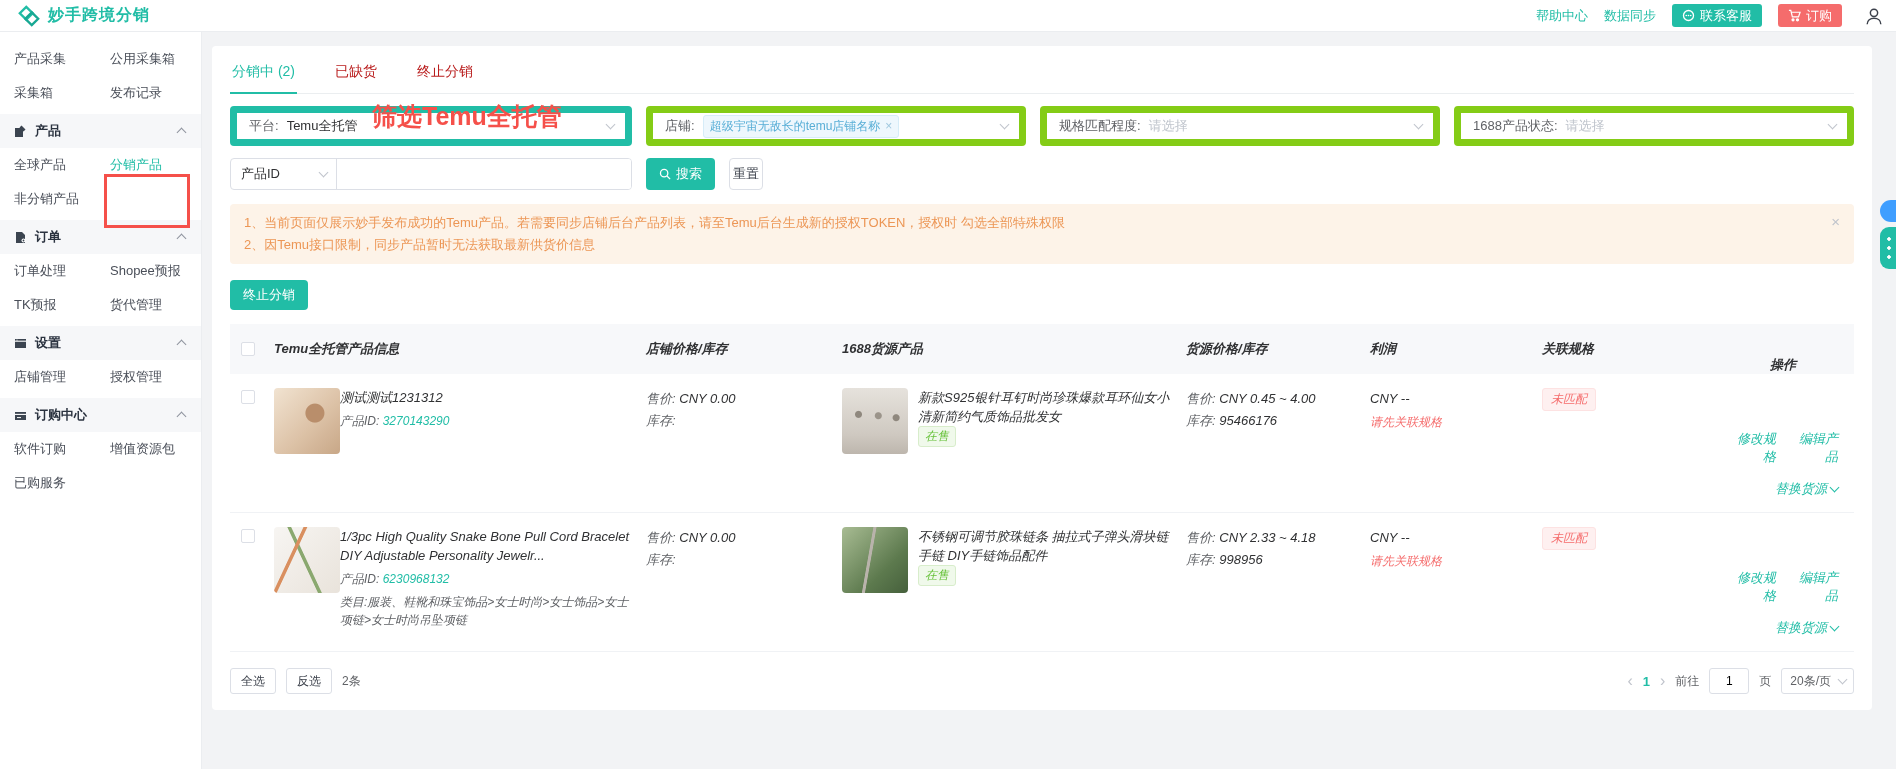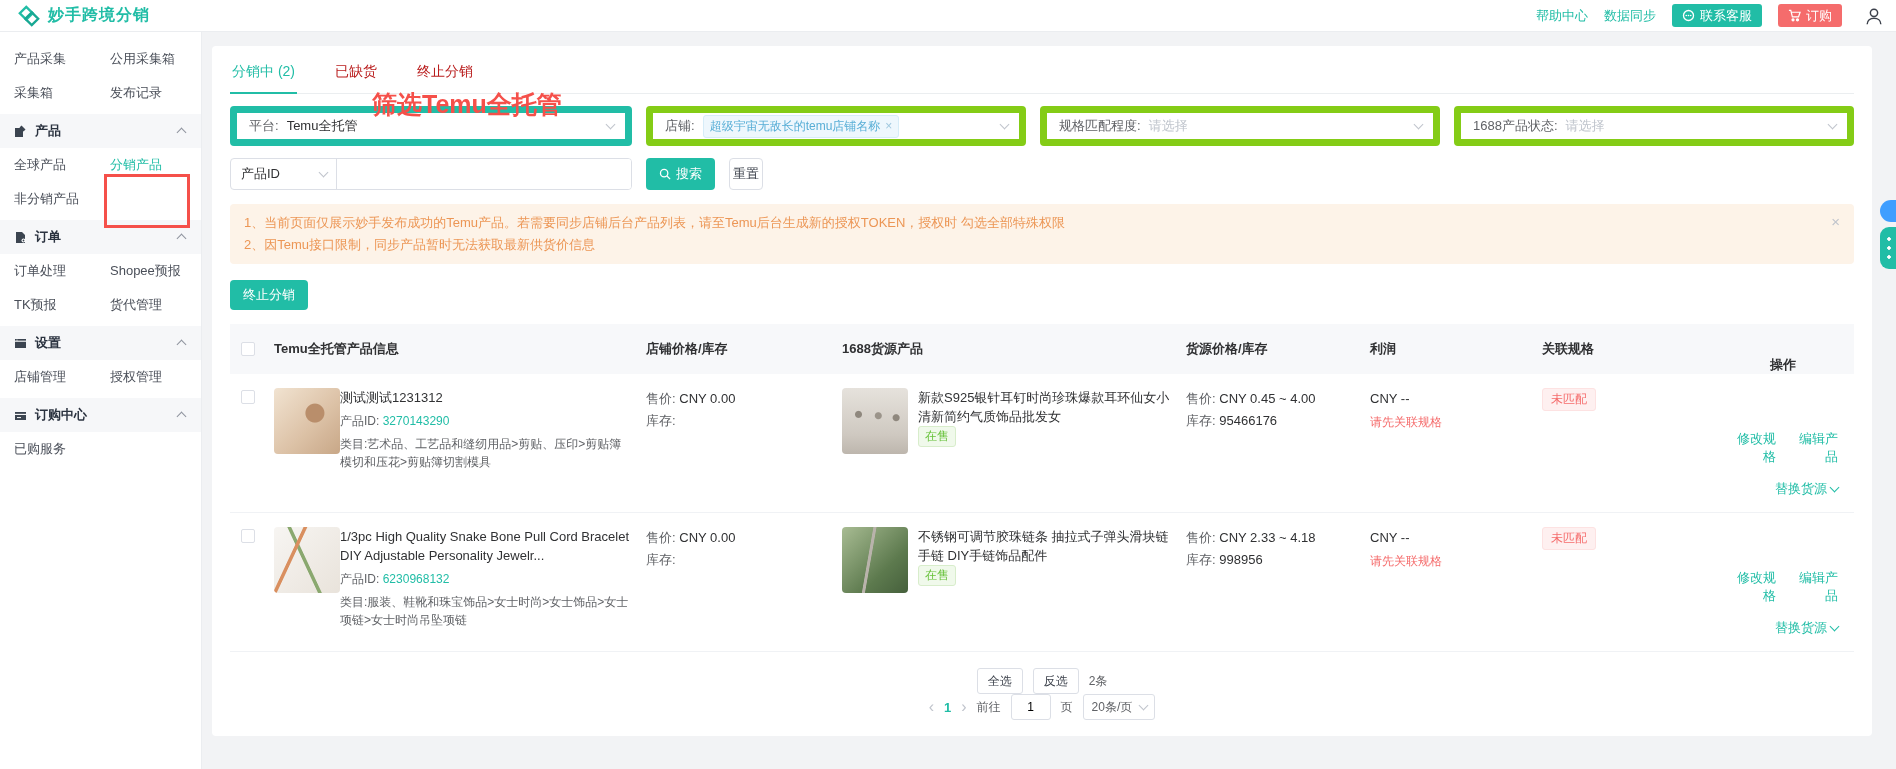--- a/index.html
+++ b/index.html
@@ -67,21 +67,21 @@
     height:32px; padding:0 3px; font-size:13px; cursor:pointer; }
 
   
   .notice { margin-top:14px; background:#fdf3e8; border-radius:4px; color:#ec9655;
     padding:8px 34px 8px 14px; line-height:22px; position:relative; font-size:13px; }
   .notice-x { position:absolute; right:14px; top:7px; color:#c0c4cc; font-size:15px; cursor:pointer; }
 
   .stop-btn { margin-top:16px; height:30px; padding:0 13px; }
 
   
-  .tbl { margin-top:14px; }
+  .tbl { margin-top:14px;font-style:italic; }
   .thead { display:flex; background:#f7f8fa; min-height:40px; align-items:center;
     font-weight:bold; color:#303133; font-size:13px; }
   .trow { display:flex; border-bottom:1px solid #f0f2f5; padding:14px 0; align-items:flex-start; }
   .c { padding:0 8px; }
   .c-cb { width:36px; display:flex; justify-content:center; padding-top:2px; }
   .thead .c-cb { padding-top:0; }
   .c-prod { width:372px; display:flex; }
   .c-sprice { width:196px; }
   .c-src { width:344px; display:flex; gap:10px; }
   .c-gprice { width:184px; }
@@ -114,21 +114,21 @@
   .hint-red { color:#f56c6c; font-size:12px; margin-top:4px; }
   .badge-unmatch { display:inline-block; background:#fef0f0; border:1px solid #fde2e2;
     color:#f56c6c; font-size:12px; padding:2px 8px; border-radius:3px; }
   .badge-onsale { display:inline-block; background:#f0f9eb; border:1px solid #d8edcb;
     color:#67c23a; font-size:12px; padding:1px 6px; border-radius:3px; margin-top:0; }
   .oplink { color:#21bda6; cursor:pointer; font-size:13px; }
   .ops-l1 { display:flex; gap:14px; justify-content:flex-end; margin-top:10px; }
   .ops-l2 { margin-top:14px; display:flex; justify-content:flex-end; align-items:center; gap:4px; }
 
   
-  .foot { display:flex; justify-content:space-between; align-items:center; margin-top:16px;flex-direction:column; }
+  .foot { display:flex; justify-content:space-between; align-items:flex-end; margin-top:16px; }
   .foot-left { display:flex; align-items:center; gap:10px; }
   .mini-btn { height:26px; padding:0 10px; background:#fff; border:1px solid #dcdfe6;
     border-radius:3px; font-size:12px; color:#3c414b; cursor:pointer; }
   .count { color:#606266; font-size:12px; }
   .pager { display:flex; align-items:center; gap:10px; color:#606266; font-size:12px; }
   .pg-arrow { color:#c0c4cc; font-size:16px; cursor:pointer; }
   .pg-num { color:#21bda6; font-weight:bold; font-size:13px; cursor:pointer; }
   .goto-input { width:40px; height:26px; border:1px solid #dcdfe6; border-radius:3px;
     text-align:center; font-size:12px; outline:none; }
   .psize { height:26px; border:1px solid #dcdfe6; border-radius:3px; display:flex;
@@ -136,21 +136,21 @@
   .psize .chev { position:absolute; right:7px; }
 
   
   .chev { width:7px; height:7px; border-right:1.5px solid #c0c4cc; border-bottom:1.5px solid #c0c4cc;
     display:inline-block; transform:rotate(45deg); margin-top:-3px; }
   .chev.up { transform:rotate(-135deg); margin-top:3px; border-color:#8f949e; }
 
   
   .anno-box { position:absolute; left:104px; top:174px; width:86px; height:54px;
     border:3px solid #f5504a; z-index:60; pointer-events:none; }
-  .anno-text { position:absolute; left:372px; top:88px; z-index:60; color:#f5504a;
+  .anno-text { position:absolute; left:372px; top:100px; z-index:60; color:#f5504a;
     font-size:25px; font-weight:bold; white-space:nowrap; pointer-events:none; }
 
   
   .float-blue { position:absolute; right:0; top:200px; width:16px; height:22px;
     background:#3f9eff; border-radius:11px 0 0 11px; z-index:40; cursor:pointer; }
   .float-teal { position:absolute; right:0; top:227px; width:16px; height:42px;
     background:#21bda6; border-radius:9px 0 0 9px; z-index:40; cursor:pointer;
     background-image:radial-gradient(circle at 9px 12px,#fff 0 1.5px,rgba(0,0,0,0) 2px),
       radial-gradient(circle at 9px 21px,#fff 0 1.5px,rgba(0,0,0,0) 2px),
       radial-gradient(circle at 9px 30px,#fff 0 1.5px,rgba(0,0,0,0) 2px); }
@@ -275,20 +275,24 @@
             <svg width="13" height="13" viewBox="0 0 13 13" fill="#3b4450">
               <path d="M1 3h11v8H1z"></path>
               <path d="M1 5.4h11" stroke="#fff" stroke-width="1.1"></path>
               <path d="M3 8.6h4" stroke="#fff" stroke-width="1"></path>
             </svg>
           </span>
         <span>订购中心</span>
         <span class="chev up"></span>
       </div>
       <div class="menu-row">
+        <span class="menu-item">软件订购</span>
+        <span class="menu-item">增值资源包</span>
+      </div>
+      <div class="menu-row">
         <span class="menu-item">已购服务</span>
         <span class="menu-item"></span>
       </div>
     </aside>
 
     <main>
       <div class="card">
 
         <div class="tabs">
           <span class="tab active">分销中 (2)</span>
@@ -370,21 +374,20 @@
 
           <div class="trow">
             <span class="c c-cb">
                 <span class="cb"></span>
               </span>
             <div class="c c-prod">
               <div class="pimg img-r1a"></div>
               <div>
                 <div class="ptitle">测试测试1231312</div>
                 <div class="pline"><span>产品ID:</span> <span class="pid">3270143290</span></div>
-                <div class="pline"><span>类目:</span><span>艺术品、工艺品和缝纫用品&gt;剪贴、压印&gt;剪贴簿模切和压花&gt;剪贴簿切割模具</span></div>
               </div>
             </div>
             <div class="c c-sprice">
               <div class="kv"><span>售价:</span> <b>CNY 0.00</b></div>
               <div class="kv"><span>库存:</span> <b></b></div>
             </div>
             <div class="c c-src">
               <div class="pimg img-r1b"></div>
               <div>
                 <div class="ptitle">新款S925银针耳钉时尚珍珠爆款耳环仙女小清新简约气质饰品批发女</div>

